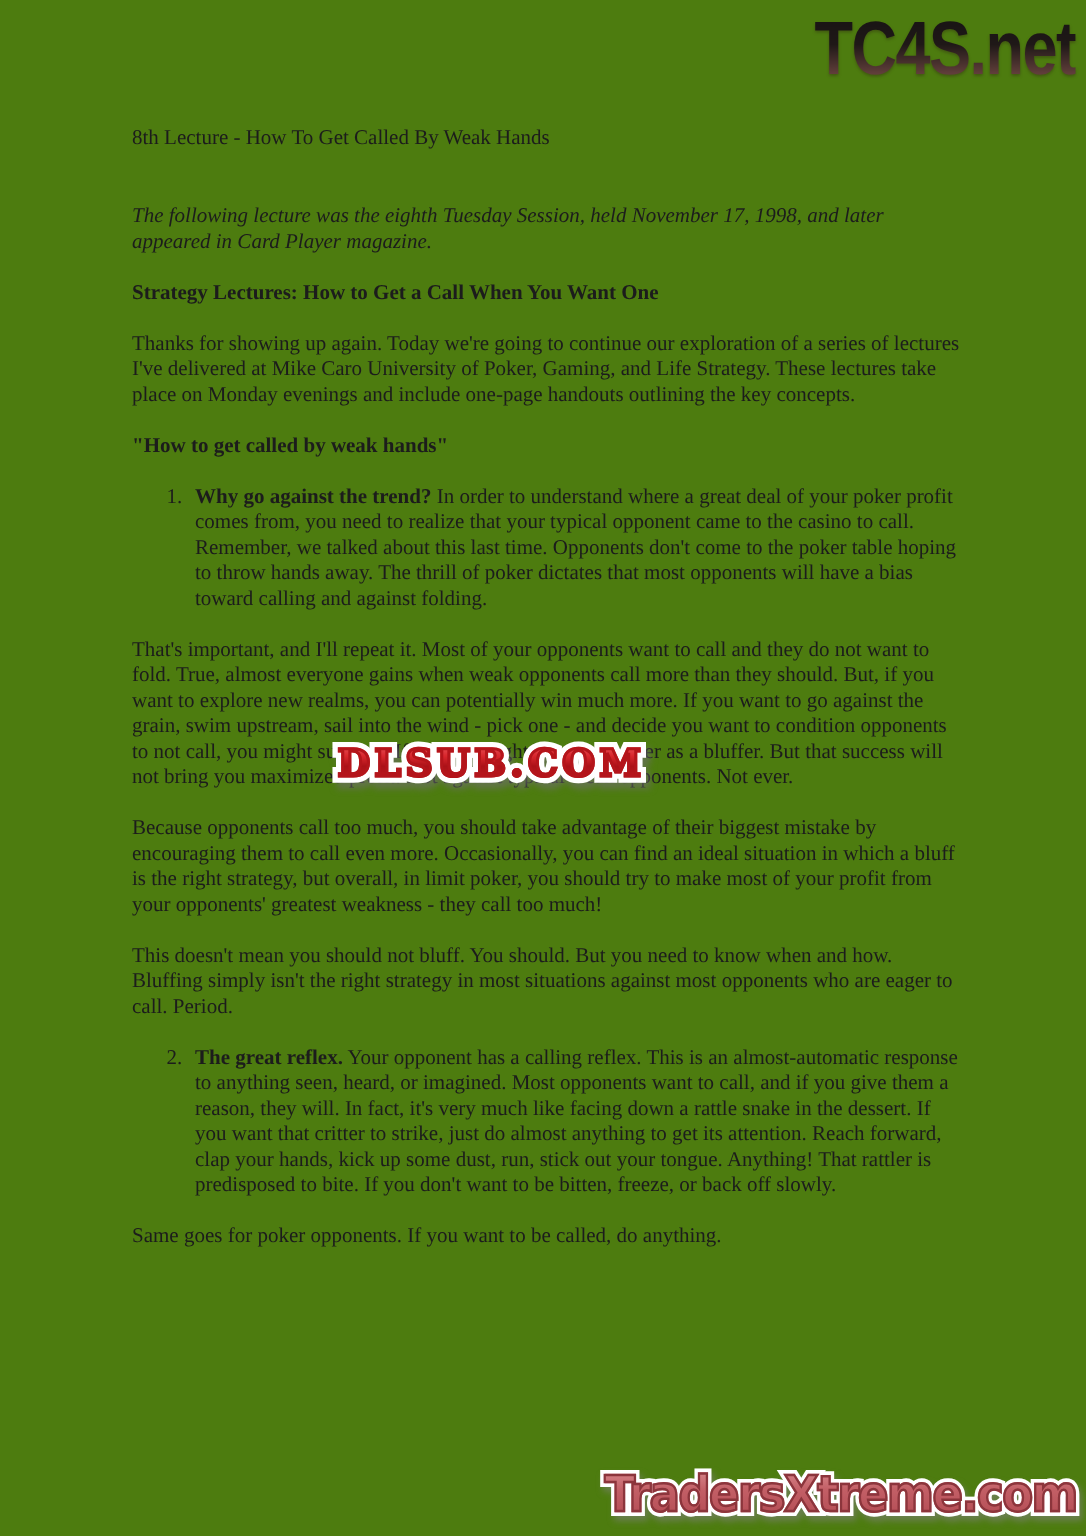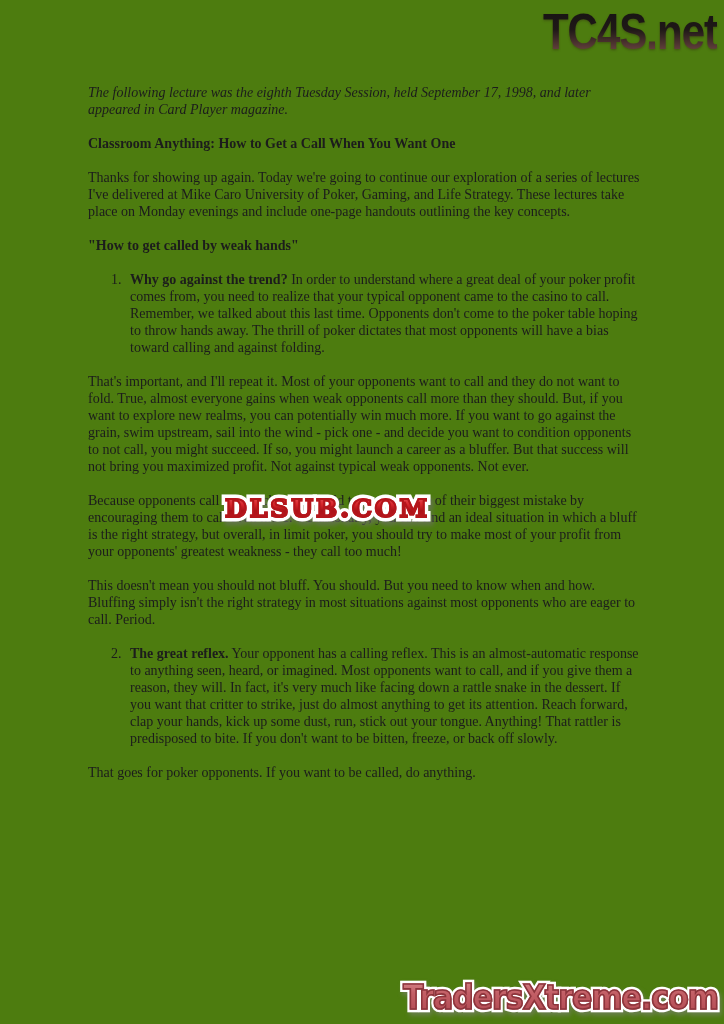--- a/index.html
+++ b/index.html
@@ -104,44 +104,45 @@
 </style>
 </head>
 <body>
 
 <div class="page">
 
   <div class="wm-top">TC4S.net</div>
 
   <div class="content">
 
+    <p class="doc-title">8th Lecture - How To Get Called By Weak Hands</p>
 
-    <p><span class="subtitle">The following lecture was the eighth Tuesday Session, held September 17, 1998, and later appeared in Card Player magazine.</span></p>
+    <p><span class="subtitle">The following lecture was the eighth Tuesday Session, held November 17, 1998, and later appeared in Card Player magazine.</span></p>
 
-    <p class="bold">Classroom Anything: How to Get a Call When You Want One</p>
+    <p class="bold">Strategy Lectures: How to Get a Call When You Want One</p>
 
     <p>Thanks for showing up again. Today we're going to continue our exploration of a series of lectures I've delivered at Mike Caro University of Poker, Gaming, and Life Strategy. These lectures take place on Monday evenings and include one-page handouts outlining the key concepts.</p>
 
     <p class="quote-heading">"How to get called by weak hands"</p>
 
     <div class="li">
       <span class="num">1.</span>
       <p><b>Why go against the trend?</b> <span>In order to understand where a great deal of your poker profit comes from, you need to realize that your typical opponent came to the casino to call. Remember, we talked about this last time. Opponents don't come to the poker table hoping to throw hands away. The thrill of poker dictates that most opponents will have a bias toward calling and against folding.</span></p>
     </div>
 
     <p class="indent">That's important, and I'll repeat it. Most of your opponents want to call and they do not want to fold. True, almost everyone gains when weak opponents call more than they should. But, if you want to explore new realms, you can potentially win much more. If you want to go against the grain, swim upstream, sail into the wind - pick one - and decide you want to condition opponents to not call, you might succeed. If so, you might launch a career as a bluffer. But that success will not bring you maximized profit. Not against typical weak opponents. Not ever.</p>
     <p class="indent">Because opponents call too much, you should take advantage of their biggest mistake by encouraging them to call even more. Occasionally, you can find an ideal situation in which a bluff is the right strategy, but overall, in limit poker, you should try to make most of your profit from your opponents' greatest weakness - they call too much!</p>
     <p class="indent">This doesn't mean you should not bluff. You should. But you need to know when and how. Bluffing simply isn't the right strategy in most situations against most opponents who are eager to call. Period.</p>
 
     <div class="li">
       <span class="num">2.</span>
       <p><b>The great reflex.</b> <span>Your opponent has a calling reflex. This is an almost-automatic response to anything seen, heard, or imagined. Most opponents want to call, and if you give them a reason, they will. In fact, it's very much like facing down a rattle snake in the dessert. If you want that critter to strike, just do almost anything to get its attention. Reach forward, clap your hands, kick up some dust, run, stick out your tongue. Anything! That rattler is predisposed to bite. If you don't want to be bitten, freeze, or back off slowly.</span></p>
     </div>
 
-    <p class="indent">That goes for poker opponents. If you want to be called, do anything.</p>
+    <p class="indent">Same goes for poker opponents. If you want to be called, do anything.</p>
 
   </div>
 
   <div class="outlined wm-center">
     <span class="layer-stroke">DLSUB.COM</span>
     <span class="layer-fill">DLSUB.COM</span>
   </div>
 
   <div class="outlined wm-bottom">
     <span class="layer-stroke">TradersXtreme.com</span>

